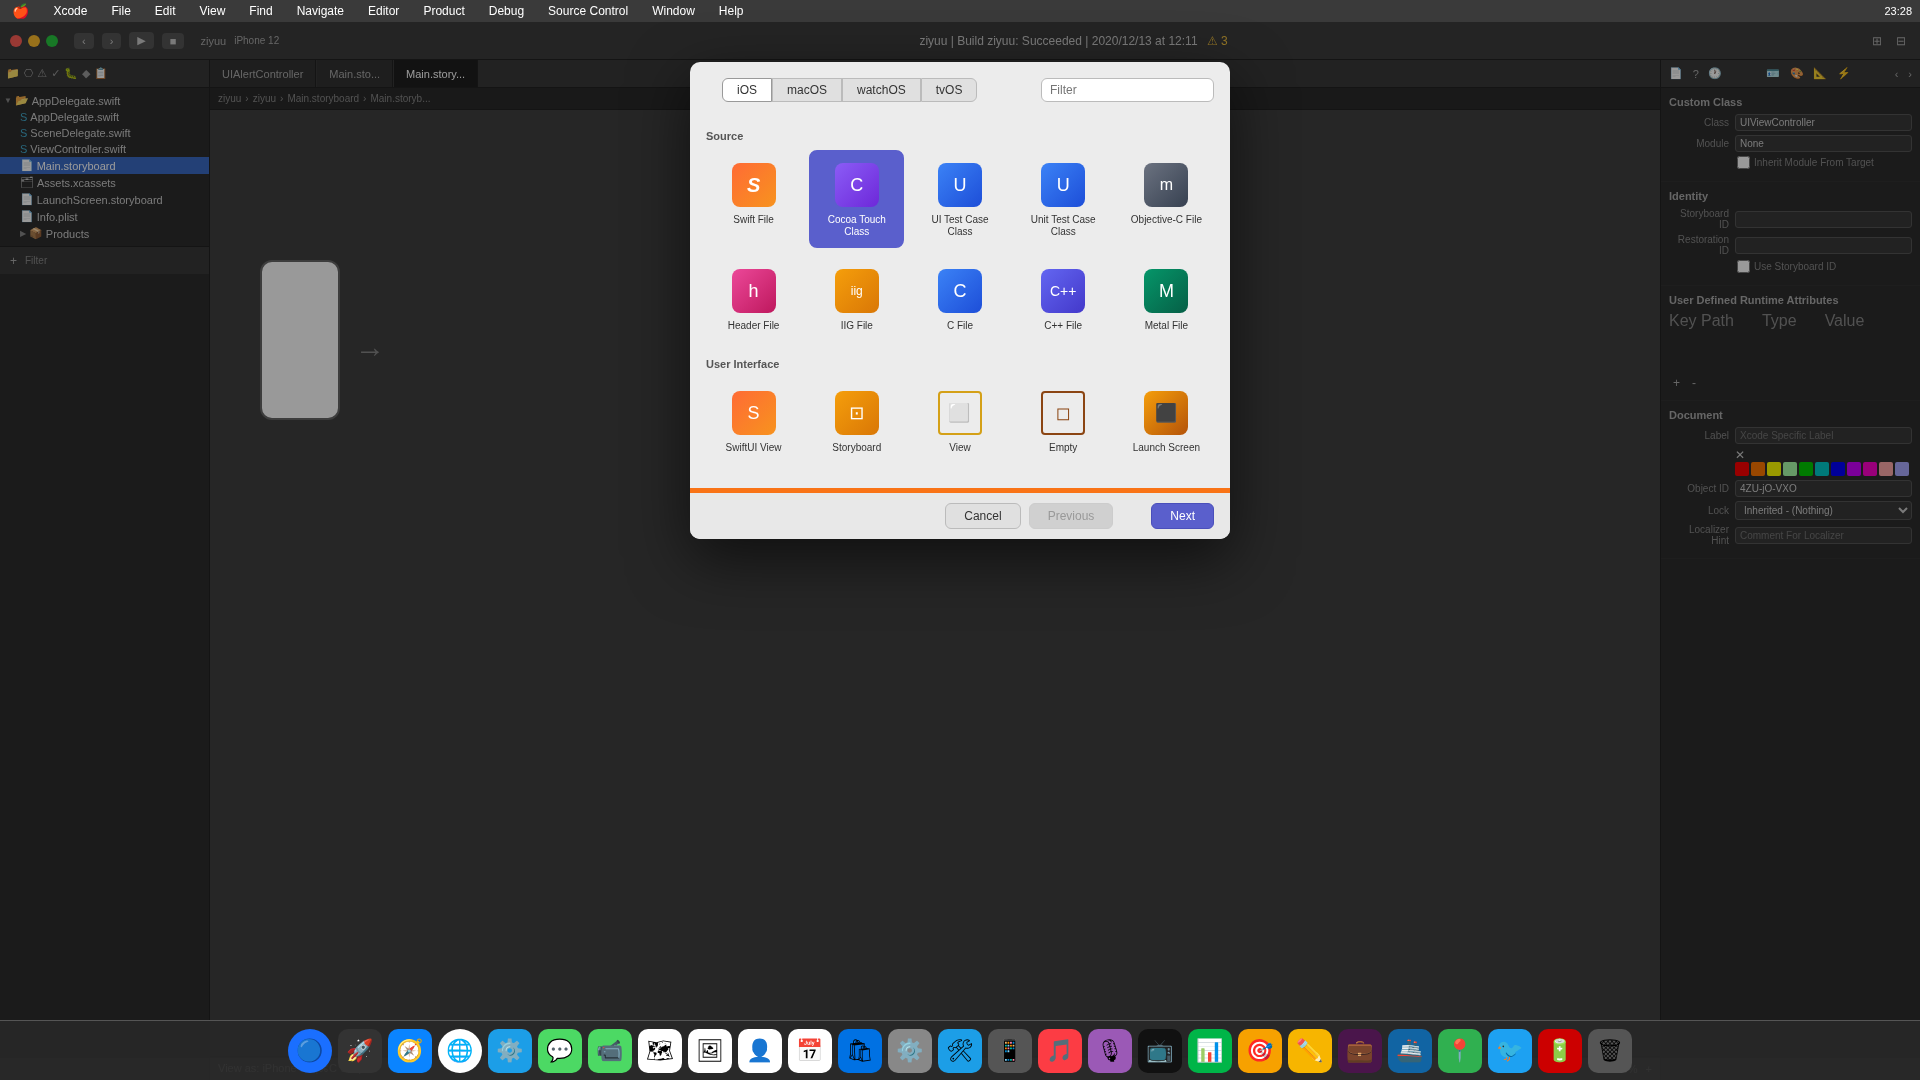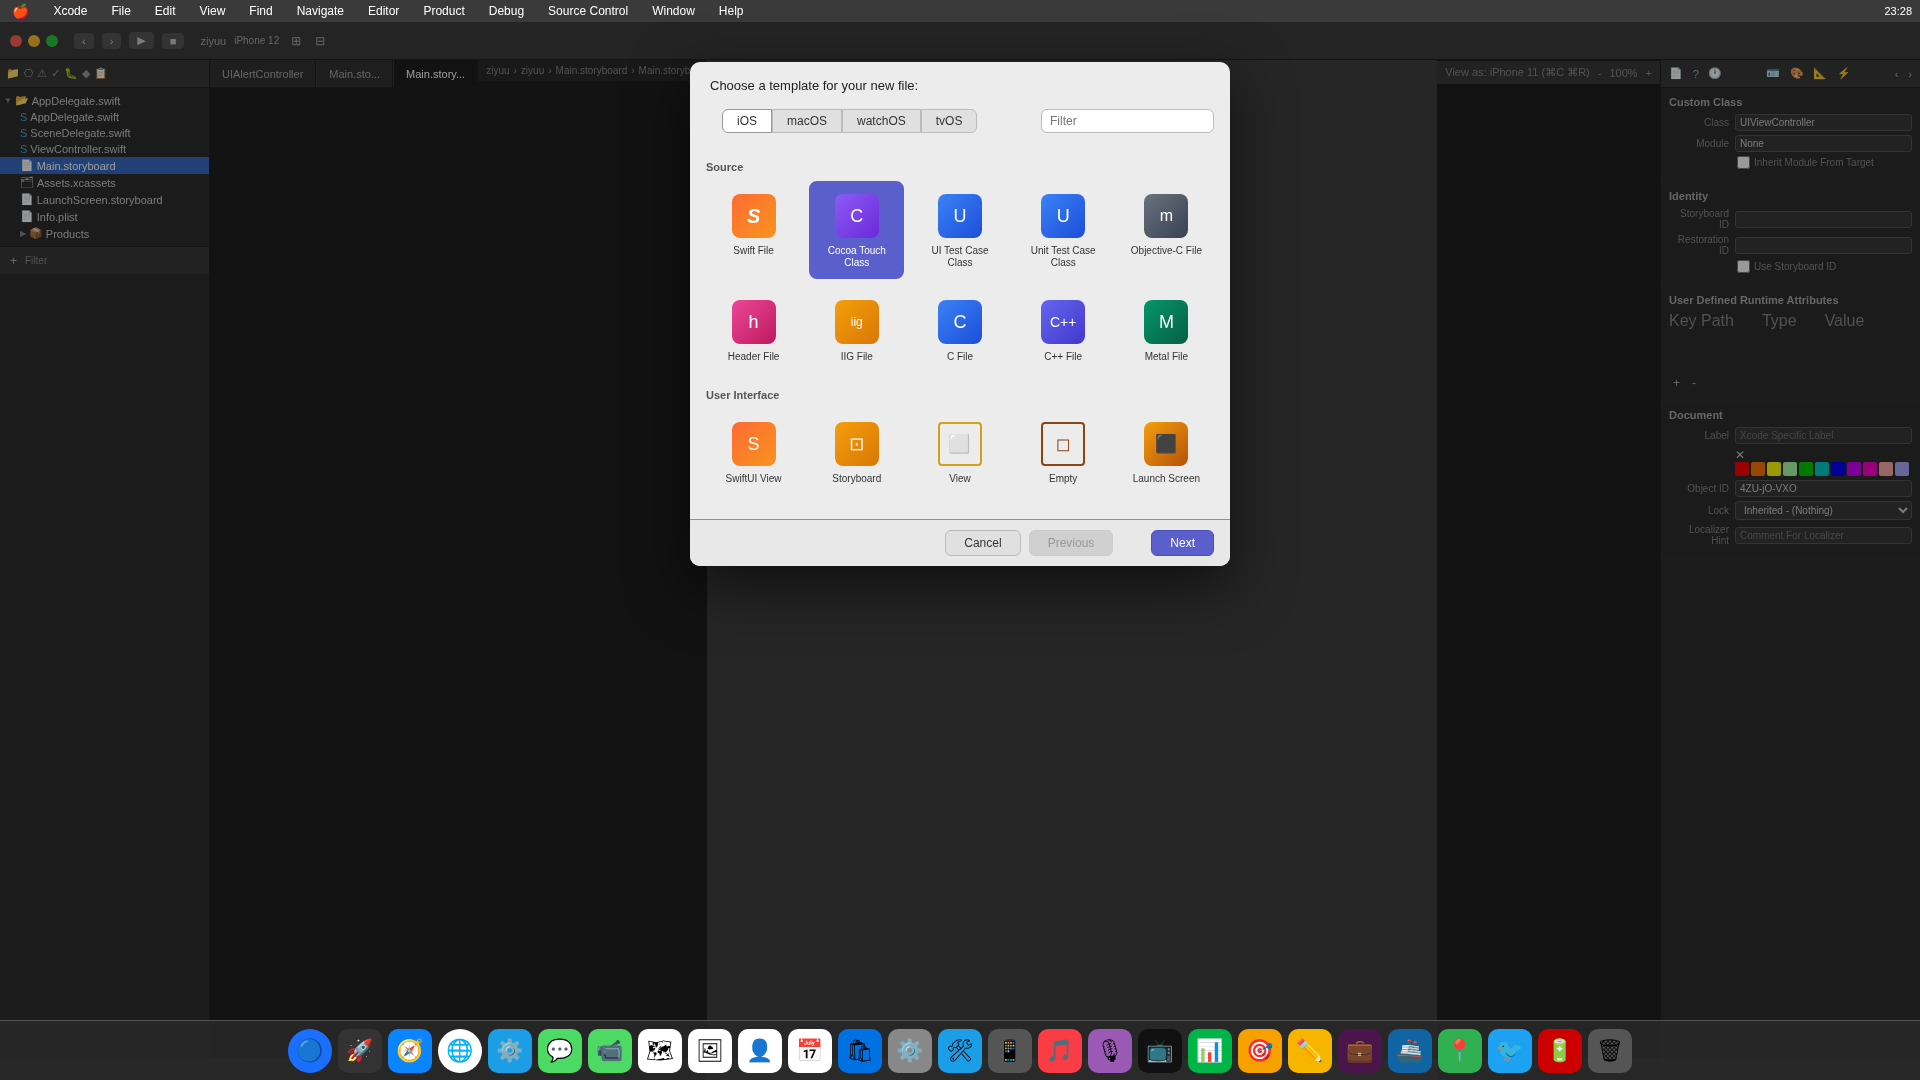--- a/index.html
+++ b/index.html
@@ -139,21 +139,21 @@
       align-items: center;
       padding: 0 6px;
       gap: 4px;
     }
 
     
     .editor-area {
       flex: 1;
       background: #1e1e1e;
       display: flex;
-      flex-direction: row;
+      flex-direction: column;
       overflow: hidden;
       position: relative;
     }
     .editor-tabs {
       height: 28px;
       background: #3a3a3a;
       display: flex;
       align-items: center;
       gap: 1px;
       border-bottom: 1px solid #222;
@@ -423,21 +423,21 @@
       text-align: center;
       color: #333;
       line-height: 1.2;
     }
 
     .dialog-footer {
       padding: 10px 16px;
       display: flex;
       justify-content: flex-end;
       gap: 8px;
-      border-top: 1px solid #f97316;
+      border-top: 5px solid #f97316;
       background: #e8e8e8;
     }
     .dialog-btn {
       padding: 5px 18px;
       border-radius: 6px;
       font-size: 12px;
       cursor: pointer;
       border: 1px solid #bbb;
       background: #e0e0e0;
       color: #333;
@@ -655,20 +655,24 @@
       <div class="tl tl-red"></div>
       <div class="tl tl-yellow"></div>
       <div class="tl tl-green"></div>
     </div>
     <button class="title-btn">‹</button>
     <button class="title-btn">›</button>
     <button class="title-btn">▶</button>
     <button class="title-btn">■</button>
     <span style="font-size:11px;color:#aaa;margin-left:8px">ziyuu</span>
     <span style="font-size:10px;color:#aaa">iPhone 12</span>
+    <div class="build-status">
+      <span style="color:#ccc">ziyuu | Build ziyuu: Succeeded | 2020/12/13 at 12:11</span>
+      <span style="color:#f0c040;margin-left:6px">⚠ 3</span>
+    </div>
     <div class="title-right">
       <button class="icon-btn">⊞</button>
       <button class="icon-btn">⊟</button>
     </div>
   </div>
 
   <div class="main-area">
 
     <div class="left-sidebar">
       <div class="sidebar-toolbar">
@@ -855,21 +859,20 @@
           <span class="field-label">Localizer Hint</span>
           <input class="field-value" type="text" placeholder="Comment For Localizer" style="">
         </div>
       </div>
     </div>
   </div>
 </div>
 
 <div class="modal-overlay">
   <div class="new-file-dialog">
-    <div class="dialog-header">Choose a template for your new file:</div>
 
     <div style="display:flex;align-items:center;padding:8px 16px 0;gap:8px">
       <div class="dialog-tabs">
         <div class="dialog-tab active">iOS</div>
         <div class="dialog-tab">macOS</div>
         <div class="dialog-tab">watchOS</div>
         <div class="dialog-tab">tvOS</div>
       </div>
       <div style="flex:1"></div>
       <input class="dialog-search-input" type="text" placeholder="Filter" style="">

